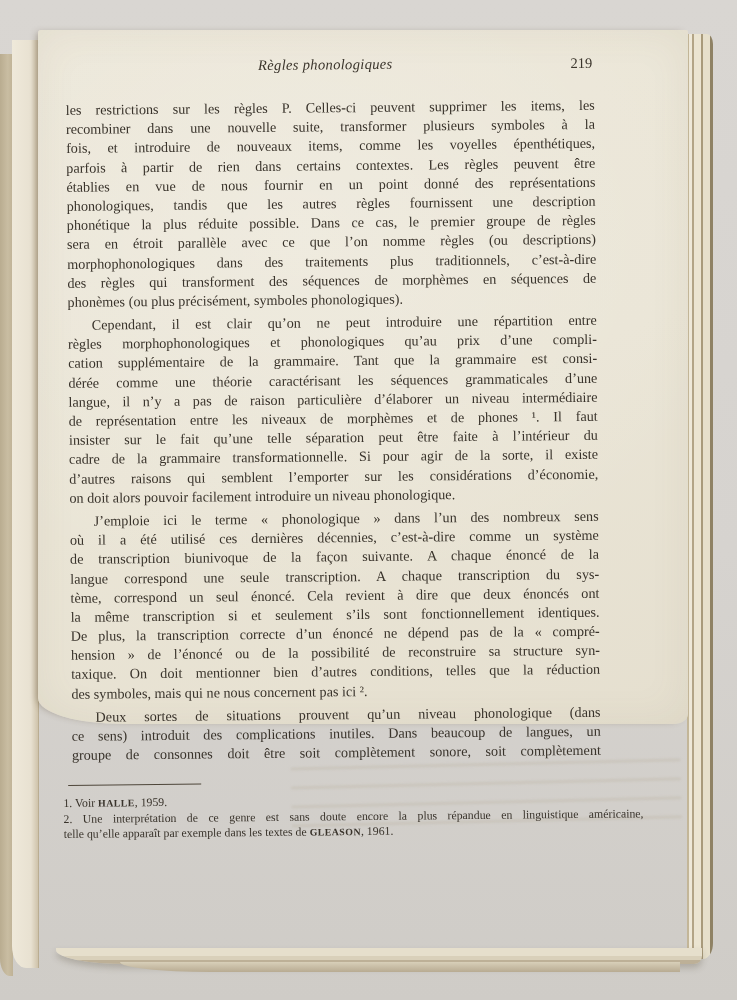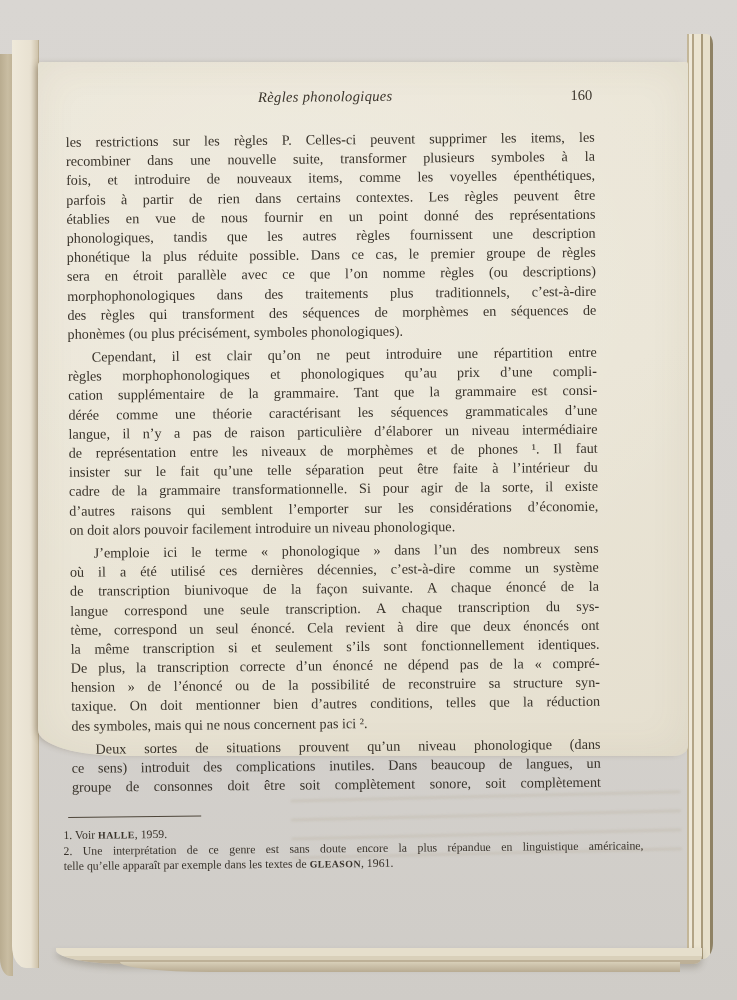--- a/index.html
+++ b/index.html
@@ -44,21 +44,21 @@
   
   .page{
     position:absolute;left:38px;top:30px;width:650px;height:694px;
     background:
       radial-gradient(120% 90% at 40% 30%, rgba(255,255,255,.20), rgba(0,0,0,0) 60%),
       linear-gradient(160deg,#ece7d9 0%,#eae5d6 55%,#e5dfcf 100%);
     box-shadow:
       -4px 0 7px -3px rgba(90,75,50,.45),
       inset 0 0 40px rgba(120,100,70,.08);
     border-top-left-radius:3px;border-top-right-radius:2px;
-    border-bottom-left-radius:85px 26px;border-bottom-right-radius:14px 10px;margin-top:32px;
+    border-bottom-left-radius:85px 26px;border-bottom-right-radius:14px 10px;
   }
   .page-rot{position:absolute;inset:0;transform:rotate(-0.55deg);transform-origin:330px 420px;}
 
   .page-header{position:absolute;top:26px;left:0;right:0;height:22px;}
   .running-title{
     position:absolute;left:50%;transform:translateX(-50%) translateX(-34px);
     font-style:italic;font-size:14.6px;color:#3b352c;letter-spacing:.3px;white-space:nowrap;
   }
   .page-number{position:absolute;right:92px;top:1px;font-size:14.6px;color:#3b352c;}
 
@@ -111,21 +111,21 @@
   <div class="left-edge-inner"></div>
   <div class="right-page-edges"></div>
   <div class="bottom-page-stack"></div>
   <div class="bottom-page-stack2"></div>
 
   <div class="page">
     <div class="page-rot">
 
       <div class="page-header">
         <div class="running-title">Règles phonologiques</div>
-        <div class="page-number">160</div>
+        <div class="page-number">219</div>
       </div>
 
       <div class="body-text">
           <div class="para">
             <div class="line">les restrictions sur les règles P. Celles-ci peuvent supprimer les items, les</div>
             <div class="line">recombiner dans une nouvelle suite, transformer plusieurs symboles à la</div>
             <div class="line">fois, et introduire de nouveaux items, comme les voyelles épenthétiques,</div>
             <div class="line">parfois à partir de rien dans certains contextes. Les règles peuvent être</div>
             <div class="line">établies en vue de nous fournir en un point donné des représentations</div>
             <div class="line">phonologiques, tandis que les autres règles fournissent une description</div>

